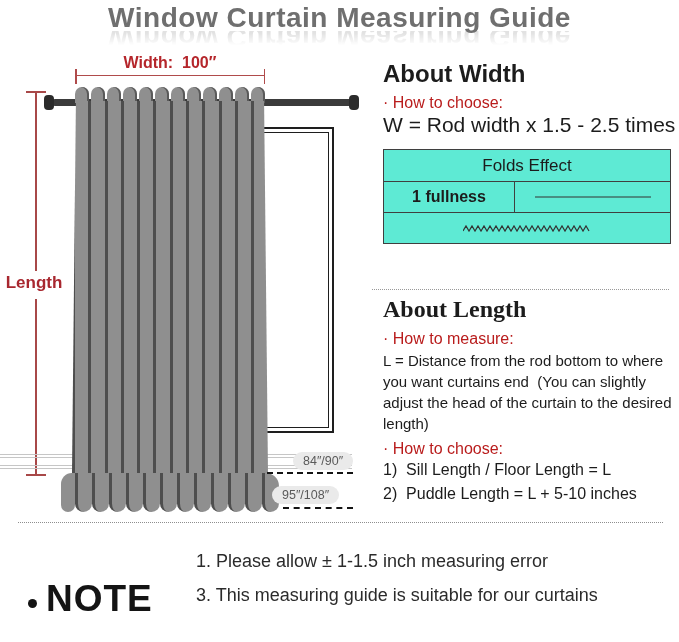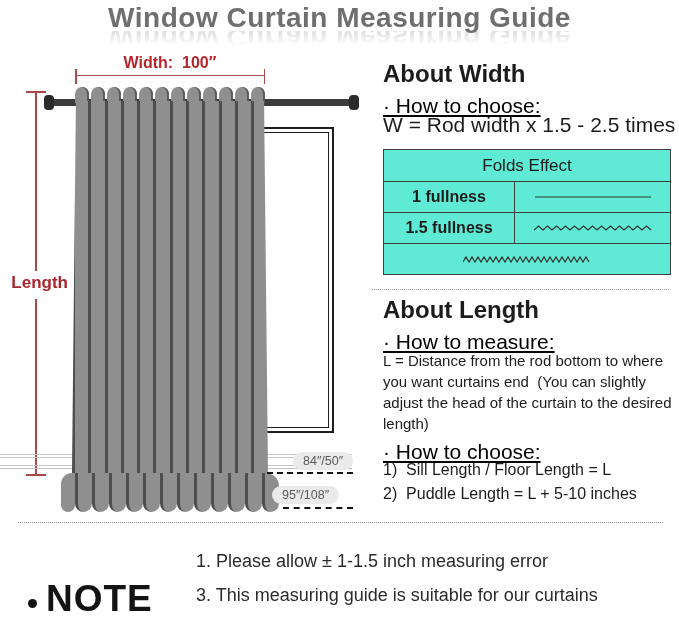--- a/index.html
+++ b/index.html
@@ -25,21 +25,21 @@
   
   .width-label{left:75px;top:54px;width:190px;text-align:center;
     color:#b5262b;font-size:16px;font-weight:600;white-space:pre;}
   .dim-h{left:75px;top:75px;width:190px;height:0;border-top:1.5px solid #b04b4b;}
   .dim-h .tick{position:absolute;top:-7px;width:1.5px;height:15px;background:#b04b4b;}
   .dim-h .tick.t-left{left:0;}
   .dim-h .tick.t-right{right:0;}
 
   .length-seg{left:35px;width:1.5px;background:#a84848;}
   .len-tick{left:26px;width:20px;height:1.5px;background:#a84848;}
-  .length-label{left:0;top:273px;width:68px;text-align:right;
+  .length-label{left:0;top:273px;width:68px;text-align:center;
     color:#a8272f;font-size:17px;font-weight:600;}
 
   .rod{left:52px;top:99px;width:300px;height:7px;background:#3b3b3b;border-radius:3px;z-index:2;}
   .finial{top:95px;width:10px;height:15px;background:#2b2b2b;border-radius:4px;z-index:2;}
   .finial.f-left{left:44px;}
   .finial.f-right{left:349px;}
 
   .window{left:180px;top:127px;width:150px;height:302px;border:2px solid #1e1e1e;background:#fff;z-index:1;}
   .window-inner{position:absolute;left:3px;top:3px;right:3px;bottom:3px;border:1.5px solid #1e1e1e;}
   .glass-mark{position:absolute;width:1.5px;background:#555;transform:rotate(22deg);}
@@ -60,21 +60,21 @@
   .puddle span:first-child{border-left:none;border-radius:14px 0 9px 9px;}
   .puddle span:last-child{border-radius:0 14px 9px 9px;}
 
   .dash-line{border-top:2px dashed #141414;height:0;z-index:4;}
   .pill{z-index:5;background:#eaeaea;color:#5a5a5a;font-size:12.5px;
     border-radius:10px;padding:2px 10px;white-space:pre;}
   .floor-dotted{left:18px;top:522px;width:645px;height:0;border-top:1.5px dotted #8e8e8e;}
 
   
   .heading{font-size:24px;font-weight:600;color:#1c1c1c;}
-  .sub-label{font-size:21px;color:#000000;text-decoration:underline;}
+  .sub-label{font-size:16px;color:#b91c1c;}
   .formula{font-size:21px;color:#1c1c1c;}
   .para{width:300px;font-size:15px;line-height:21px;color:#1c1c1c;white-space:pre-wrap;}
   .option{font-size:16px;color:#1c1c1c;white-space:pre;}
 
   .folds-table{left:383px;top:149px;width:286px;border:1.5px solid #3f3f3f;z-index:4;background:#5eead4;}
   .ft-header{height:31px;display:flex;align-items:center;justify-content:center;
     font-size:17px;color:#1c1c1c;border-bottom:1px solid #3f3f3f;}
   .ft-row{height:30px;display:flex;border-bottom:1px solid #3f3f3f;font-weight:bold;}
   .ft-row:last-child{border-bottom:none;}
   .ft-label{width:130px;display:flex;align-items:center;justify-content:center;
@@ -150,59 +150,51 @@
       <span></span>
         <span></span>
         <span></span>
         <span></span>
         <span></span>
         <span></span>
     </div>
   </div>
 
   <div class="abs dash-line" style="left:267px;top:472px;width:86px;"></div>
-  <div class="abs pill" style="left:293px;top:452px;">84″/50″</div>
+  <div class="abs pill" style="left:293px;top:452px;">84″/90″</div>
   <div class="abs dash-line" style="left:283px;top:507px;width:70px;"></div>
   <div class="abs pill" style="left:272px;top:486px;">95″/108″</div>
   <div class="abs floor-dotted"></div>
 
   <div class="abs heading" style="left:383px;top:60px;">About Width</div>
   <div class="abs sub-label" style="left:383px;top:94px;">· How to choose:</div>
   <div class="abs formula" style="left:383px;top:113px;">W = Rod width x 1.5 - 2.5 times</div>
 
   <div class="abs folds-table">
     <div class="ft-header">Folds Effect</div>
     <div class="ft-row">
       <div class="ft-label">1 fullness</div>
       <div class="ft-line">
         <svg width="118" height="10" viewBox="0 0 118 10">
             <line x1="1" y1="5" x2="117" y2="5" stroke="#333" stroke-width="1.2"></line>
           </svg>
       </div>
     </div>
     <div class="ft-row">
-      <div class="ft-label">1.5 fullness</div>
-      <div class="ft-line">
-        <svg width="118" height="10" viewBox="0 0 118 10">
-            <polyline fill="none" stroke="#333" stroke-width="1.2" points="0,7 4.5,3 9,7 13.5,3 18,7 22.5,3 27,7 31.5,3 36,7 40.5,3 45,7 49.5,3 54,7 58.5,3 63,7 67.5,3 72,7 76.5,3 81,7 85.5,3 90,7 94.5,3 99,7 103.5,3 108,7 112.5,3 117,7"></polyline>
-          </svg>
-      </div>
-    </div>
-    <div class="ft-row">
       <div class="ft-line">
         <svg width="128" height="11" viewBox="0 0 128 11">
             <polyline fill="none" stroke="#333" stroke-width="1.2" points="0,8 3,3 6,8 9,3 12,8 15,3 18,8 21,3 24,8 27,3 30,8 33,3 36,8 39,3 42,8 45,3 48,8 51,3 54,8 57,3 60,8 63,3 66,8 69,3 72,8 75,3 78,8 81,3 84,8 87,3 90,8 93,3 96,8 99,3 102,8 105,3 108,8 111,3 114,8 117,3 120,8 123,3 126,8"></polyline>
           </svg>
       </div>
     </div>
   </div>
 
   <div class="abs dotted-sep"></div>
 
-  <div class="abs heading" style="left:383px;top:296px;">About Length</div>
+  <div class="abs heading" style="left:383px;top:296px;font-family:Liberation Serif, serif;">About Length</div>
   <div class="abs sub-label" style="left:383px;top:330px;">· How to measure:</div>
   <div class="abs para" style="left:383px;top:350px;">L = Distance from the rod bottom to where you want curtains end  (You can slightly adjust the head of the curtain to the desired length)</div>
   <div class="abs sub-label" style="left:383px;top:440px;">· How to choose:</div>
   <div class="abs option" style="left:383px;top:461px;">1)  Sill Length / Floor Length = L</div>
   <div class="abs option" style="left:383px;top:485px;">2)  Puddle Length = L + 5-10 inches</div>
 
   <div class="abs note-bullet"></div>
   <div class="abs note-label">NOTE</div>
   <div class="abs note-list">
     <div class="note-item">1. Please allow ± 1-1.5 inch measuring error</div>

